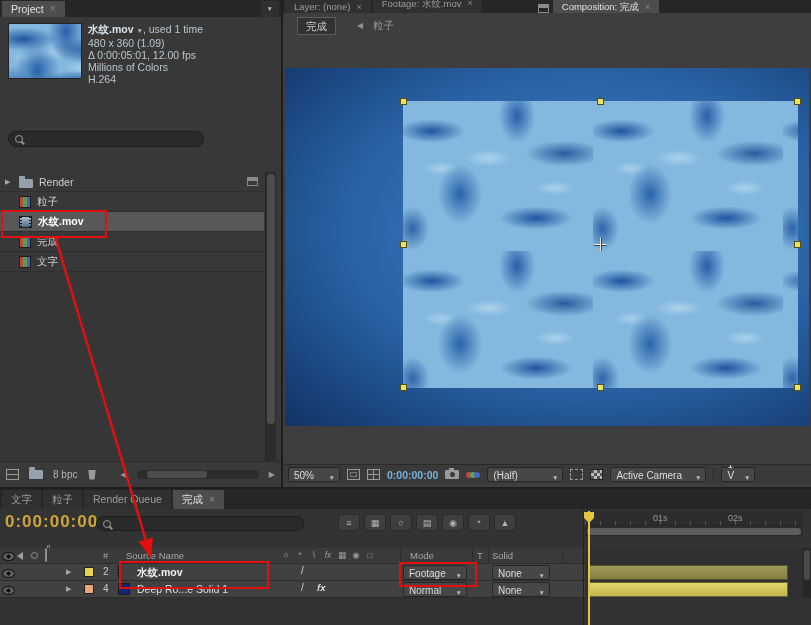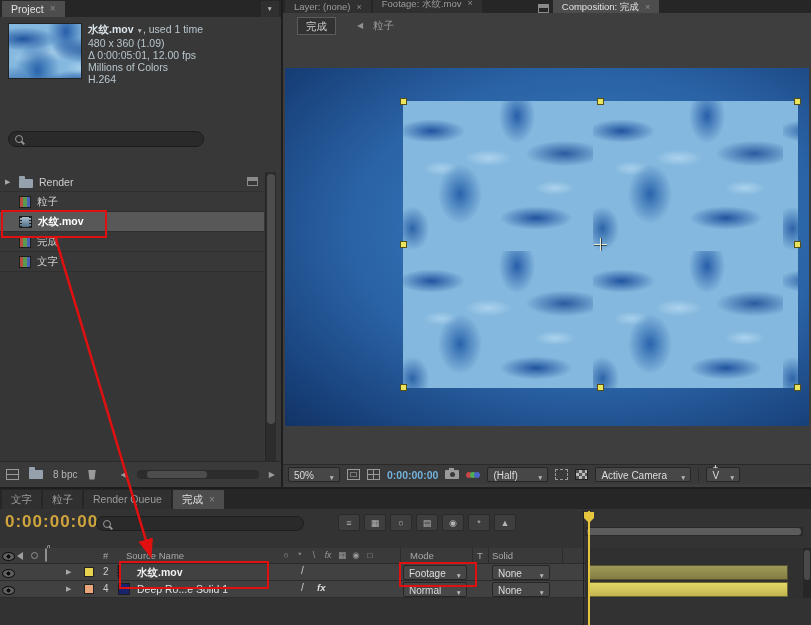--- a/index.html
+++ b/index.html
@@ -206,21 +206,21 @@
         </div>
       <span class="safeic"></span>
       <span class="gridic"></span>
       <span style="color:#74b2dd;font-weight:bold;font-size:10.5px">0:00:00:00</span>
       <span class="cam"></span>
       <span class="rgbic">
           <i></i>
           <i></i>
           <i></i>
         </span>
-      <div class="dd" style="width:61px">
+      <div class="dd" style="width:76px">
           <span>(Half)</span>
           <span class="caretch">▼</span>
         </div>
       <span class="roiic"></span>
       <span class="checkic"></span>
       <div class="dd" style="width:96px">
           <span>Active Camera</span>
           <span class="caretch">▼</span>
         </div>
       <span style="width:1px;height:14px;background:#2c2c2c"></span>
@@ -258,20 +258,25 @@
     <div class="abs" style="left:338px;top:25px;display:flex;gap:4px">
       <span class="tbtn">≡</span>
       <span class="tbtn">▦</span>
       <span class="tbtn">○</span>
       <span class="tbtn">▤</span>
       <span class="tbtn">◉</span>
       <span class="tbtn">*</span>
       <span class="tbtn">▲</span>
     </div>
 
+    <div class="abs" style="left:585px;top:22px;width:218px;height:15px;background:#2d2d2d;border-bottom:1px solid #222;box-sizing:border-box">
+      <span class="abs" style="left:68px;top:2px;font-size:9px;color:#9a9a9a">01s</span>
+      <span class="abs" style="left:143px;top:2px;font-size:9px;color:#9a9a9a">02s</span>
+      <div class="abs" style="left:0;bottom:0;right:0;height:4px;background:repeating-linear-gradient(90deg,#5a5a5a 0 1px,transparent 1px 15px)"></div>
+    </div>
     <div class="abs" style="left:585px;top:38px;width:218px;height:9px;background:#2a2a2a">
       <div style="position:absolute;left:2px;right:2px;top:1px;height:7px;background:#5c5c5c;border-radius:3px"></div>
     </div>
 
     <div class="abs" style="left:0;top:59px;width:585px;height:16px;background:#3a3a3a;border-bottom:1px solid #2b2b2b;box-sizing:border-box">
       <span class="abs eye" style="left:2px;top:4px"></span>
       <span class="abs spk" style="left:17px;top:4px"></span>
       <span class="abs solo" style="left:31px;top:4px"></span>
       <span class="abs lock" style="left:45px;top:1px"></span>
       <span class="abs colhd" style="left:103px;top:2px">#</span>

